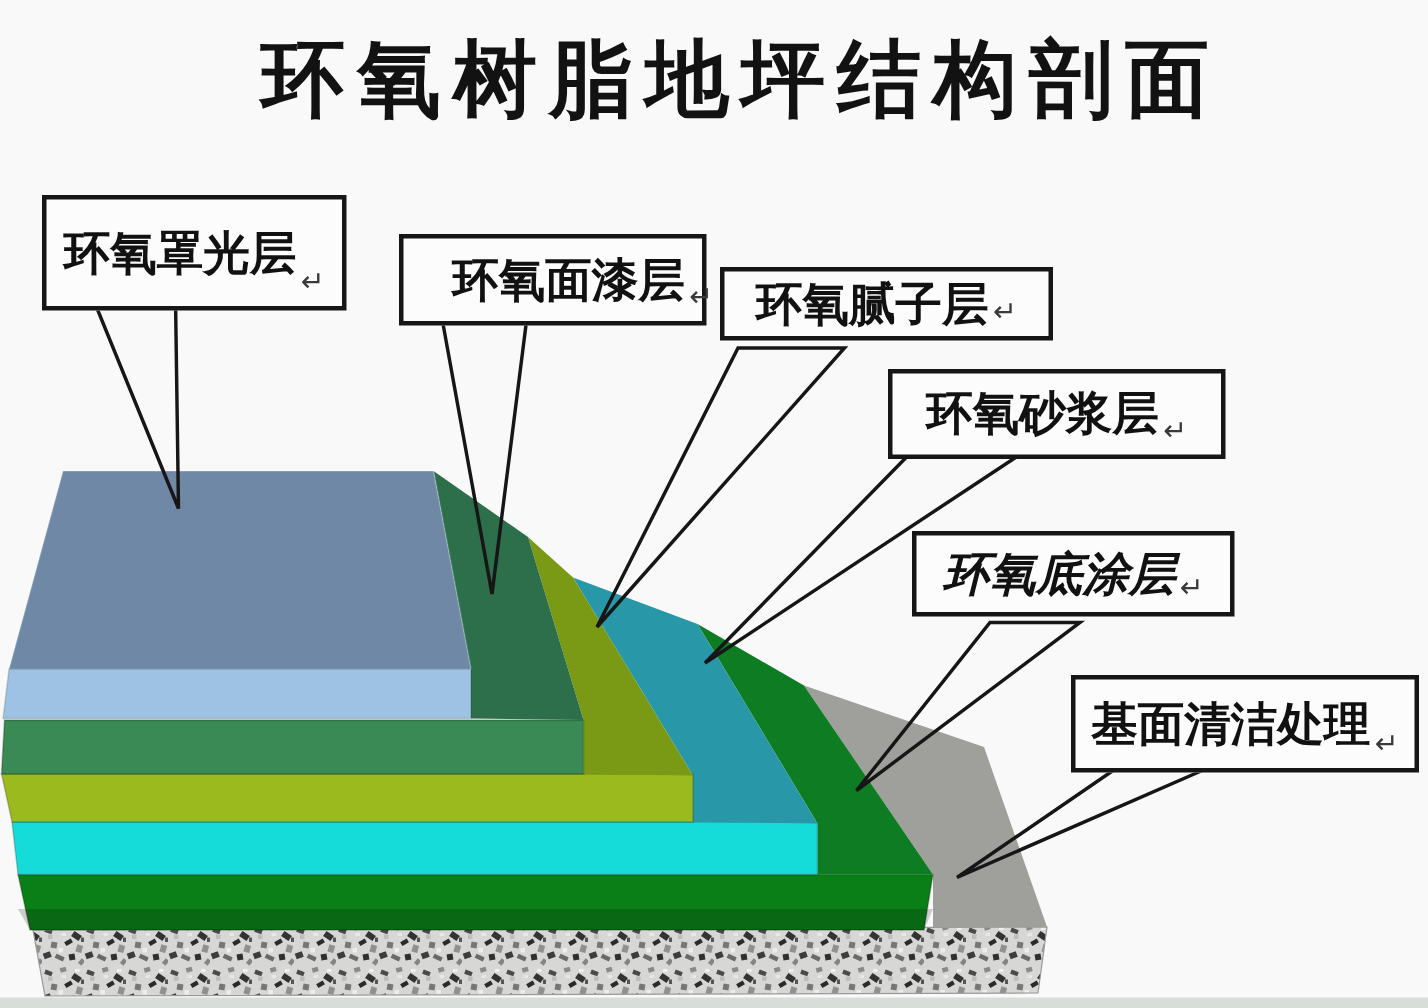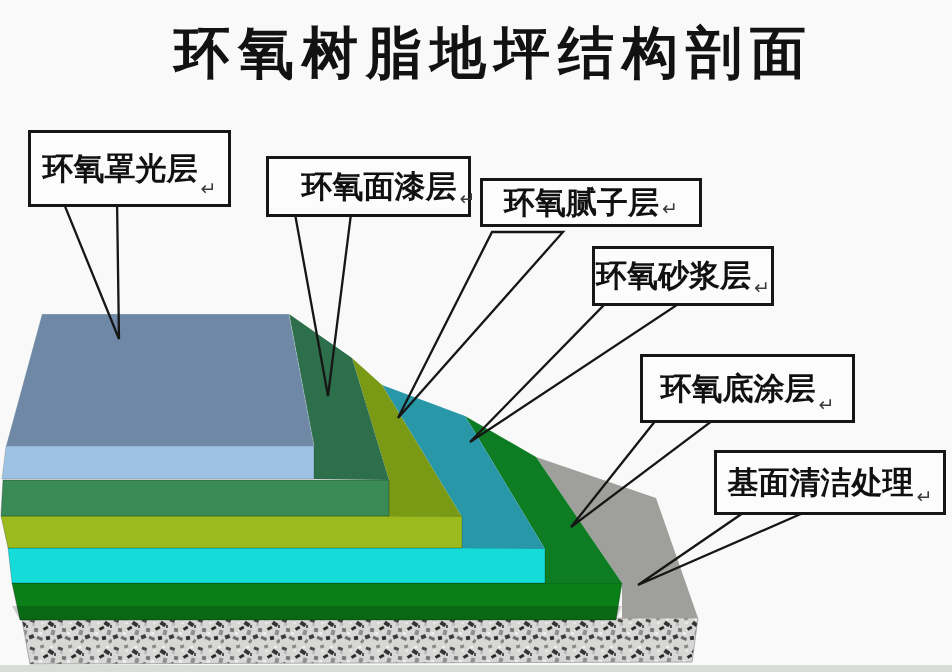--- a/index.html
+++ b/index.html
@@ -91,25 +91,25 @@
       <span class="mark">↵</span>
   </div>
   <div class="callout" style="left:266px;top:156px;width:205px;height:61px;padding-left:40px;">
     <span>环氧面漆层</span>
       <span class="mark">↵</span>
   </div>
   <div class="callout" style="left:480px;top:178px;width:222px;height:49px;">
     <span>环氧腻子层</span>
       <span class="mark">↵</span>
   </div>
-  <div class="callout" style="left:592px;top:246px;width:182px;height:60px;">
+  <div class="callout" style="left:592px;top:246px;width:225px;height:60px;">
     <span>环氧砂浆层</span>
       <span class="mark">↵</span>
   </div>
-  <div class="callout" style="left:640px;top:354px;width:215px;height:69px;">
+  <div class="callout" style="left:608px;top:354px;width:215px;height:57px;font-style:italic;">
     <span>环氧底涂层</span>
       <span class="mark">↵</span>
   </div>
   <div class="callout" style="left:714px;top:450px;width:232px;height:65px;">
     <span>基面清洁处理</span>
       <span class="mark">↵</span>
   </div>
 
 </div>
 

